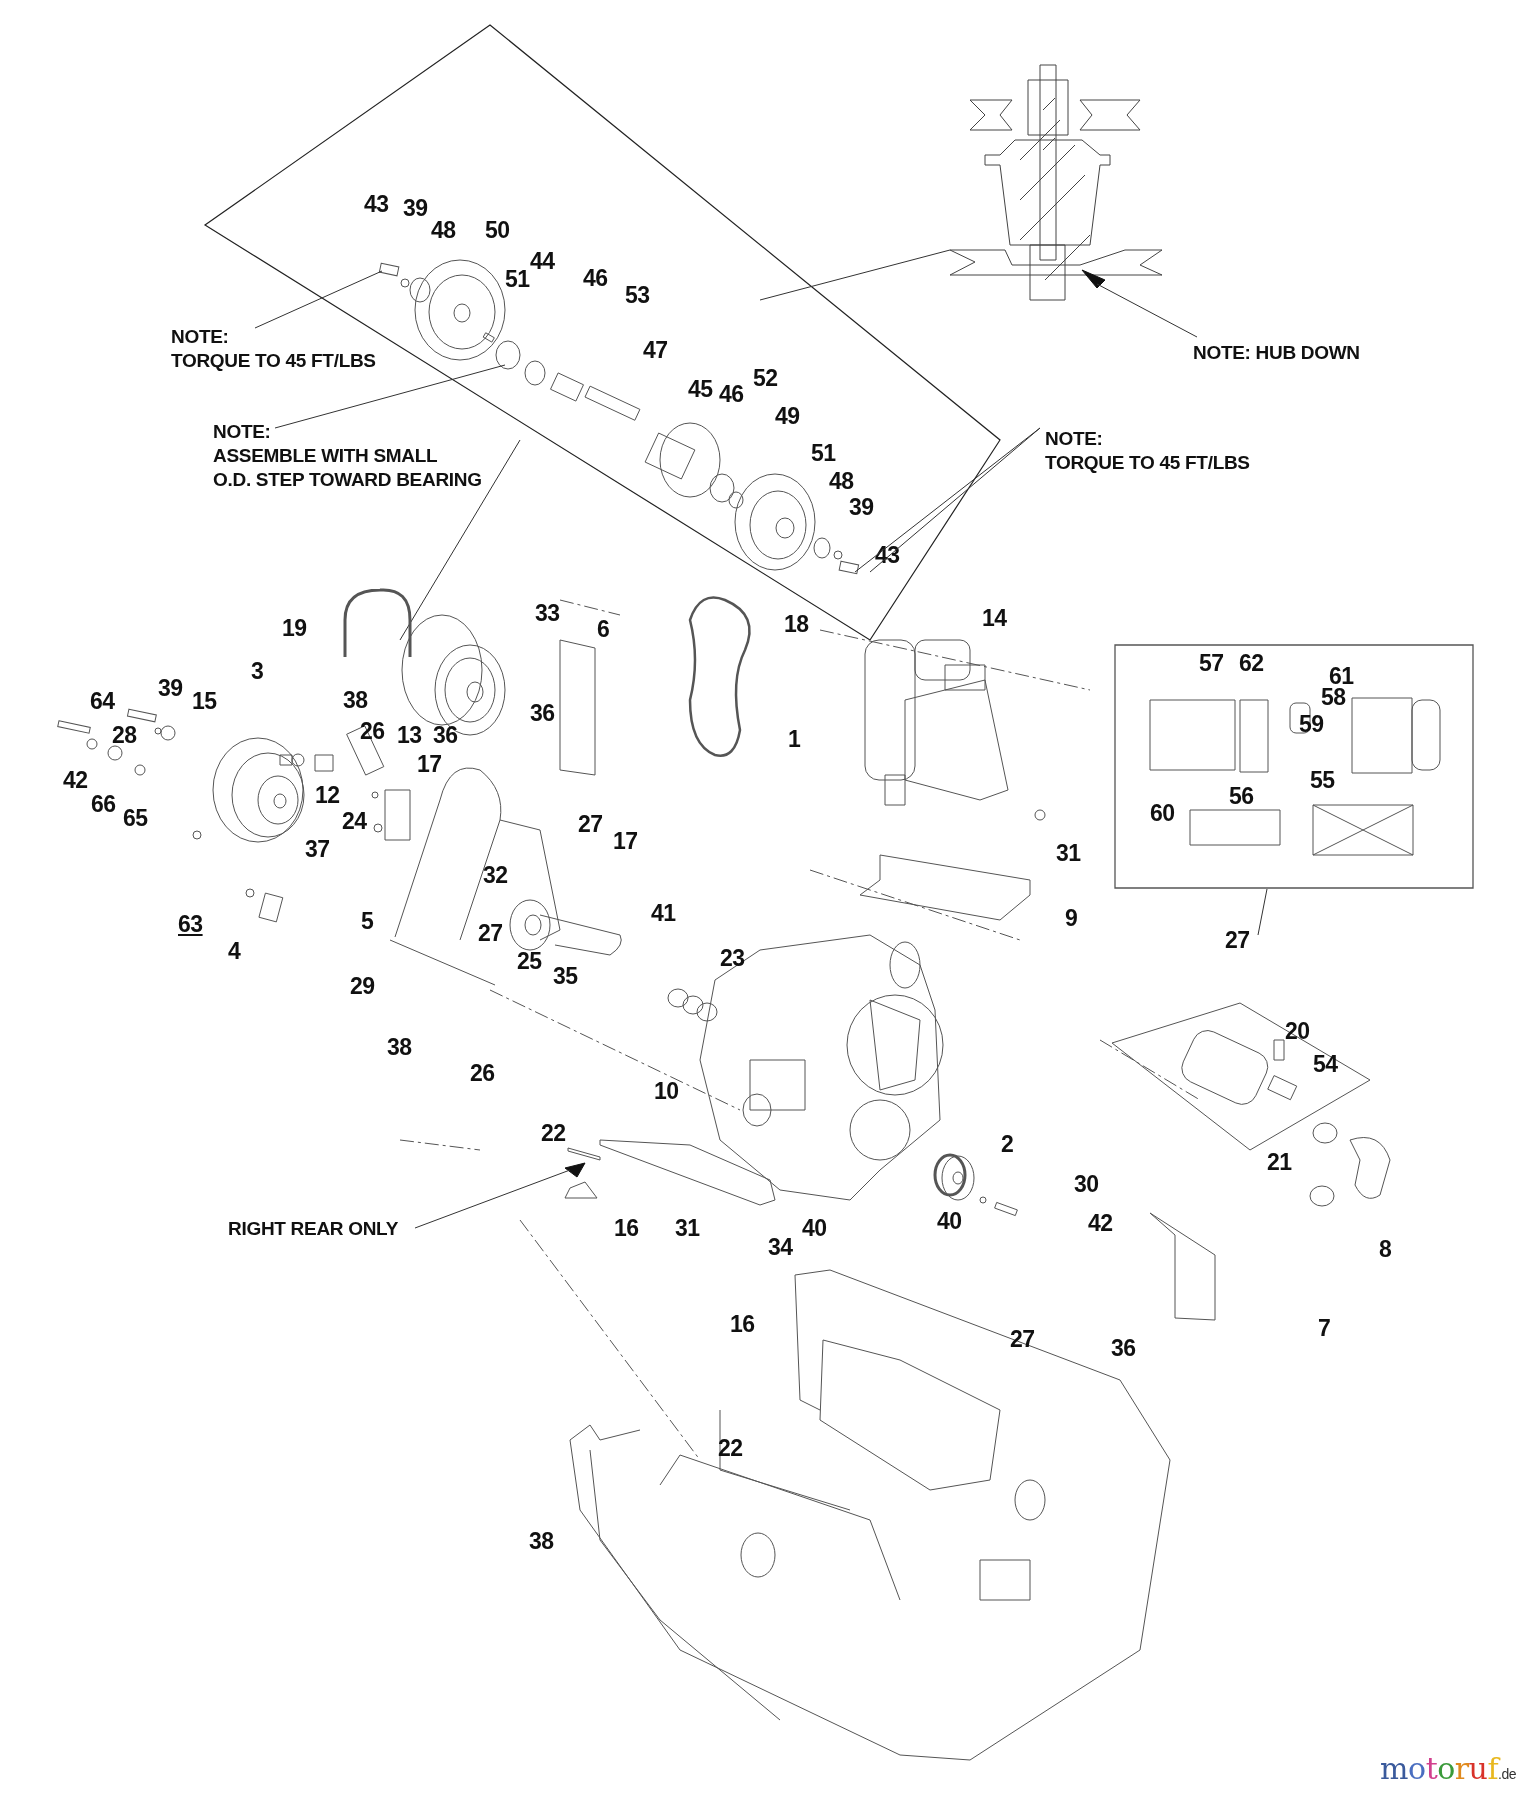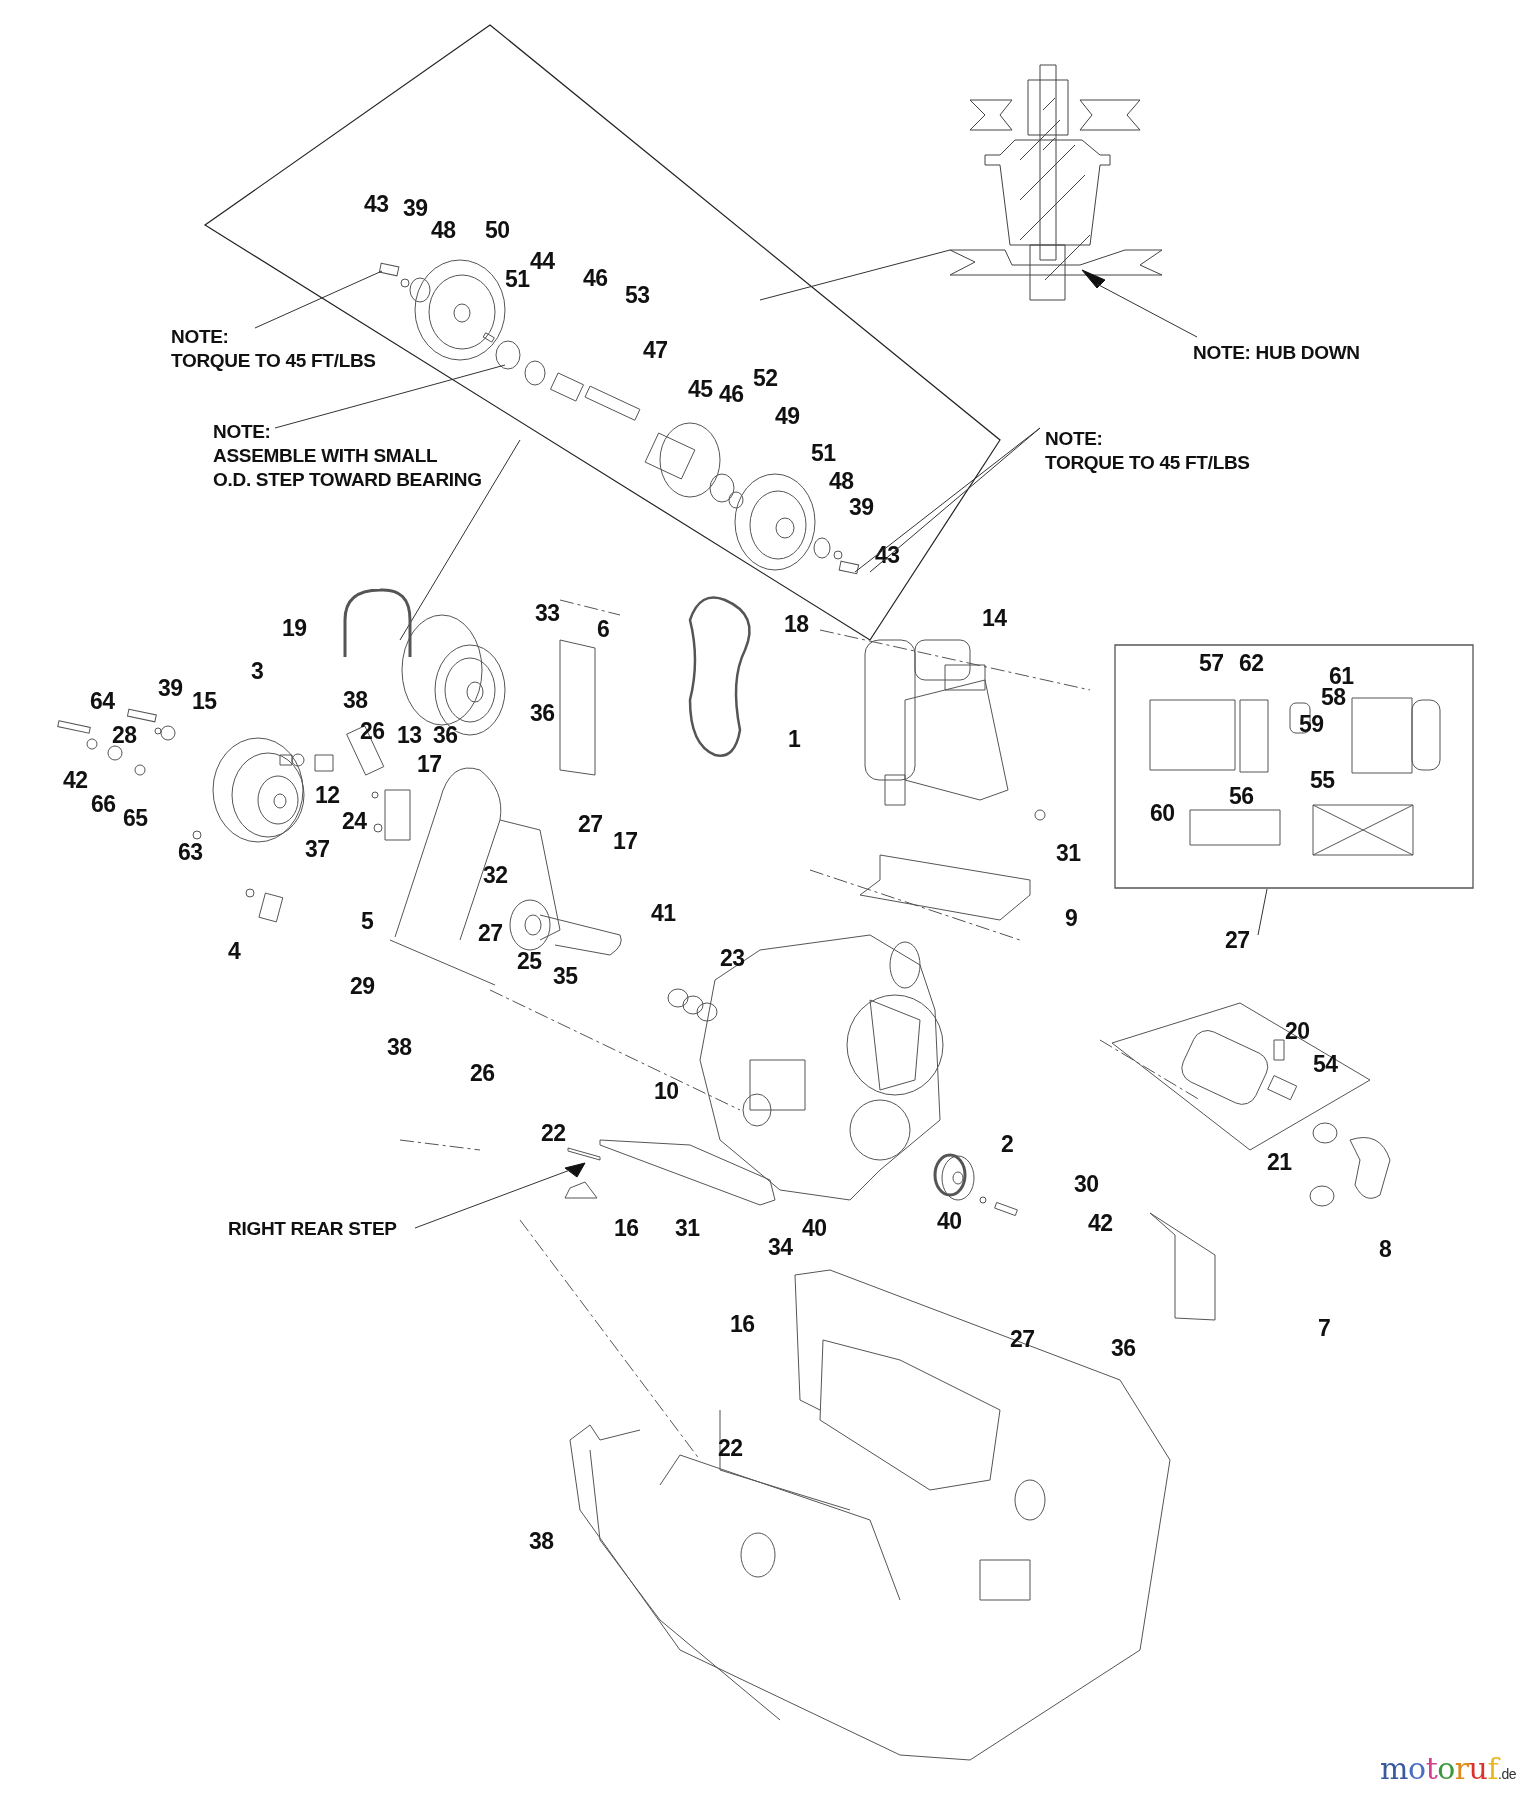--- a/index.html
+++ b/index.html
@@ -238,21 +238,21 @@
 <div class="lbl" style="left:343px;top:689px;">38</div>
 <div class="lbl" style="left:360px;top:720px;">26</div>
 <div class="lbl" style="left:397px;top:724px;">13</div>
 <div class="lbl" style="left:433px;top:724px;">36</div>
 <div class="lbl" style="left:530px;top:702px;">36</div>
 <div class="lbl" style="left:315px;top:784px;">12</div>
 <div class="lbl" style="left:417px;top:753px;">17</div>
 <div class="lbl" style="left:342px;top:810px;">24</div>
 <div class="lbl" style="left:305px;top:838px;">37</div>
 <div class="lbl" style="left:578px;top:813px;">27</div>
-<div class="lbl" style="left:178px;top:841px;">63</div>
+<div class="lbl" style="left:178px;top:913px;text-decoration:underline;">63</div>
 <div class="lbl" style="left:613px;top:830px;">17</div>
 <div class="lbl" style="left:483px;top:864px;">32</div>
 <div class="lbl" style="left:228px;top:940px;">4</div>
 <div class="lbl" style="left:361px;top:910px;">5</div>
 <div class="lbl" style="left:478px;top:922px;">27</div>
 <div class="lbl" style="left:350px;top:975px;">29</div>
 <div class="lbl" style="left:517px;top:950px;">25</div>
 <div class="lbl" style="left:553px;top:965px;">35</div>
 <div class="lbl" style="left:651px;top:902px;">41</div>
 <div class="lbl" style="left:387px;top:1036px;">38</div>
@@ -297,21 +297,21 @@
 <div class="note" style="left:213px;top:420px;">
   <div>NOTE:</div>
   <div>ASSEMBLE WITH SMALL</div>
   <div>O.D. STEP TOWARD BEARING</div>
 </div>
 <div class="note" style="left:1045px;top:427px;">
   <div>NOTE:</div>
   <div>TORQUE TO 45 FT/LBS</div>
 </div>
 <div class="note" style="left:1193px;top:341px;">NOTE: HUB DOWN</div>
-<div class="note" style="left:228px;top:1217px;">RIGHT REAR STEP</div>
+<div class="note" style="left:228px;top:1217px;">RIGHT REAR ONLY</div>
 
 <svg style="position:absolute;left:0;top:0;width:1530px;height:1800px;pointer-events:none" viewBox="0 0 1530 1800">
   <line x1="255" y1="328" x2="382" y2="271" stroke="#333" stroke-width="1"></line>
   <line x1="275" y1="428" x2="505" y2="365" stroke="#333" stroke-width="1"></line>
   <line x1="1040" y1="428" x2="855" y2="572" stroke="#333" stroke-width="1"></line>
   <line x1="1040" y1="428" x2="870" y2="572" stroke="#333" stroke-width="1"></line>
 </svg>
 
 <div class="brand">
   <span style="color:#3a5a9c">m</span><span style="color:#4a6ec0">o</span><span style="color:#d2408e">t</span><span style="color:#3a9a3a">o</span><span style="color:#e08a1e">r</span><span style="color:#d8322a">u</span><span style="color:#e8b820">f</span><span class="tld">.de</span>

